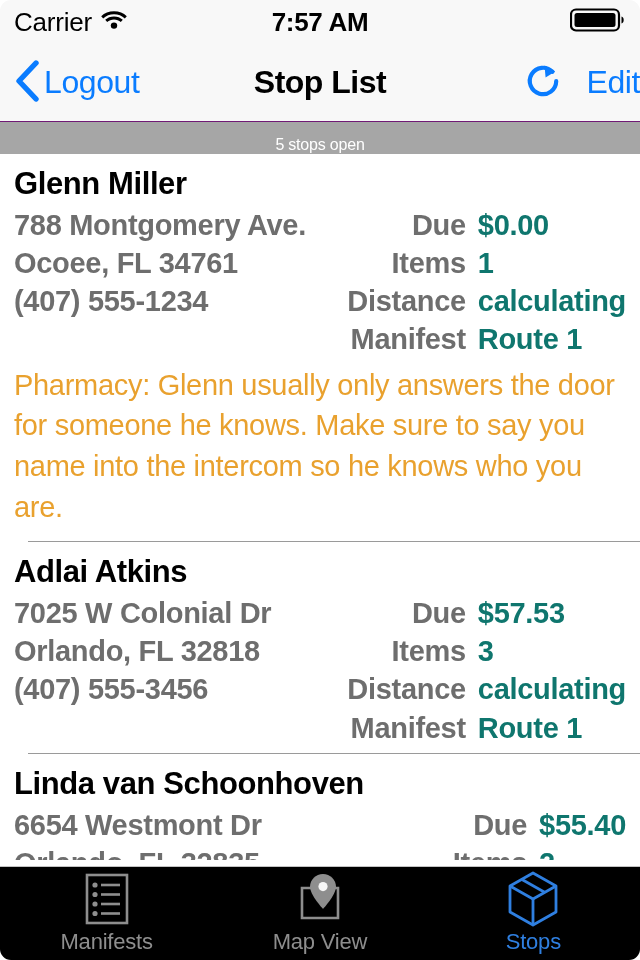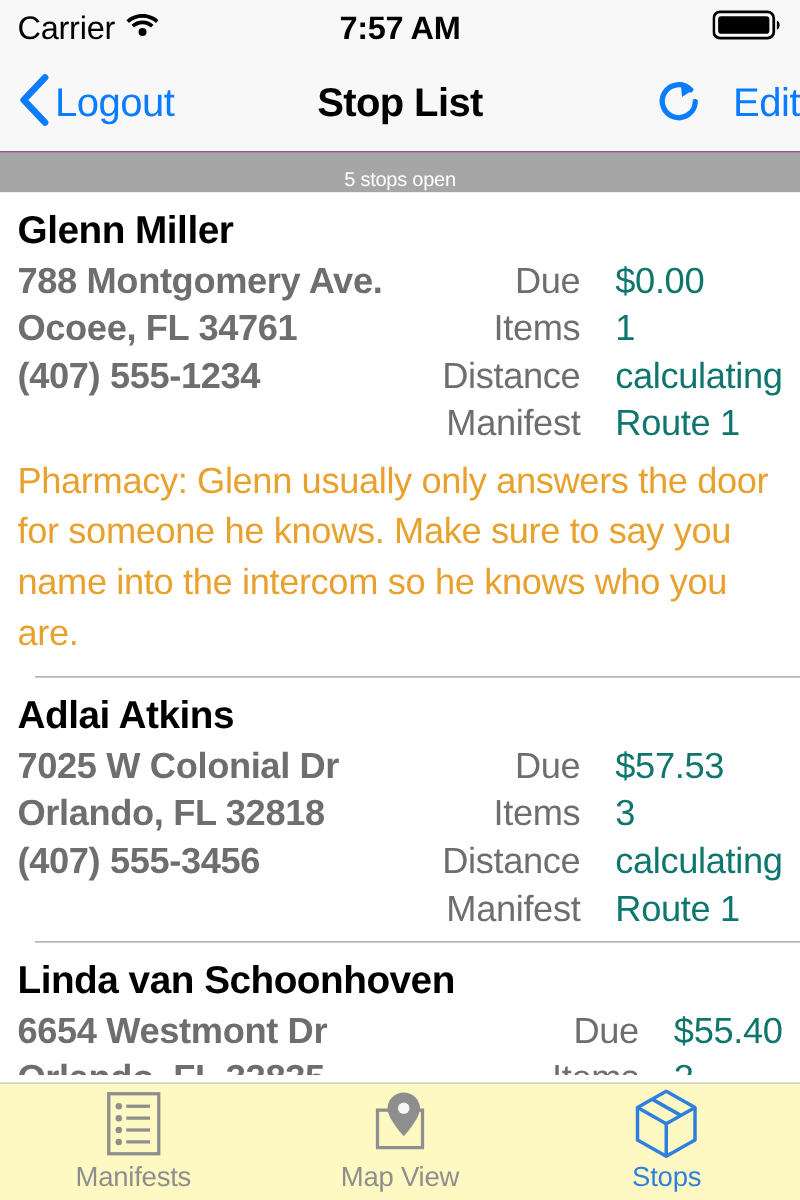--- a/index.html
+++ b/index.html
@@ -13,20 +13,21 @@
     background: #ffffff;
     font-family: "Liberation Sans", sans-serif;
     -webkit-font-smoothing: antialiased;
   }
   .phone {
     position: relative;
     width: 640px;
     height: 960px;
     overflow: hidden;
     background: #ffffff;
+    border-radius: 11px;
   }
 
   
   .statusbar {
     position: relative;
     height: 44px;
     background: #f8f8f8;
     display: flex;
     align-items: center;
     padding: 0 14px;
@@ -165,22 +166,23 @@
     font-size: 29px;
     color: #6e6e6e;
     line-height: 1.32;
     letter-spacing: -0.3px;
     white-space: nowrap;
   }
   .detail-col {
     flex: 0 0 auto;
     display: grid;
     grid-template-columns: auto auto;
-    column-gap: 28px;
+    column-gap: 12px;
     padding-top: 2px;
+    font-weight: bold;
   }
   .detail-label {
     font-size: 29px;
     color: #6e6e6e;
     text-align: right;
     line-height: 1.32;
     letter-spacing: -0.3px;
     white-space: nowrap;
   }
   .detail-value {
@@ -199,21 +201,21 @@
     letter-spacing: -0.3px;
   }
 
   
   .tabbar {
     position: absolute;
     left: 0;
     bottom: 0;
     width: 640px;
     height: 94px;
-    background: #fef9c3;
+    background: #000000;
     border-top: 1px solid #c3c3c3;
     display: flex;
     box-sizing: border-box;
   }
   .tab {
     flex: 1 1 0;
     display: flex;
     flex-direction: column;
     align-items: center;
     justify-content: center;

